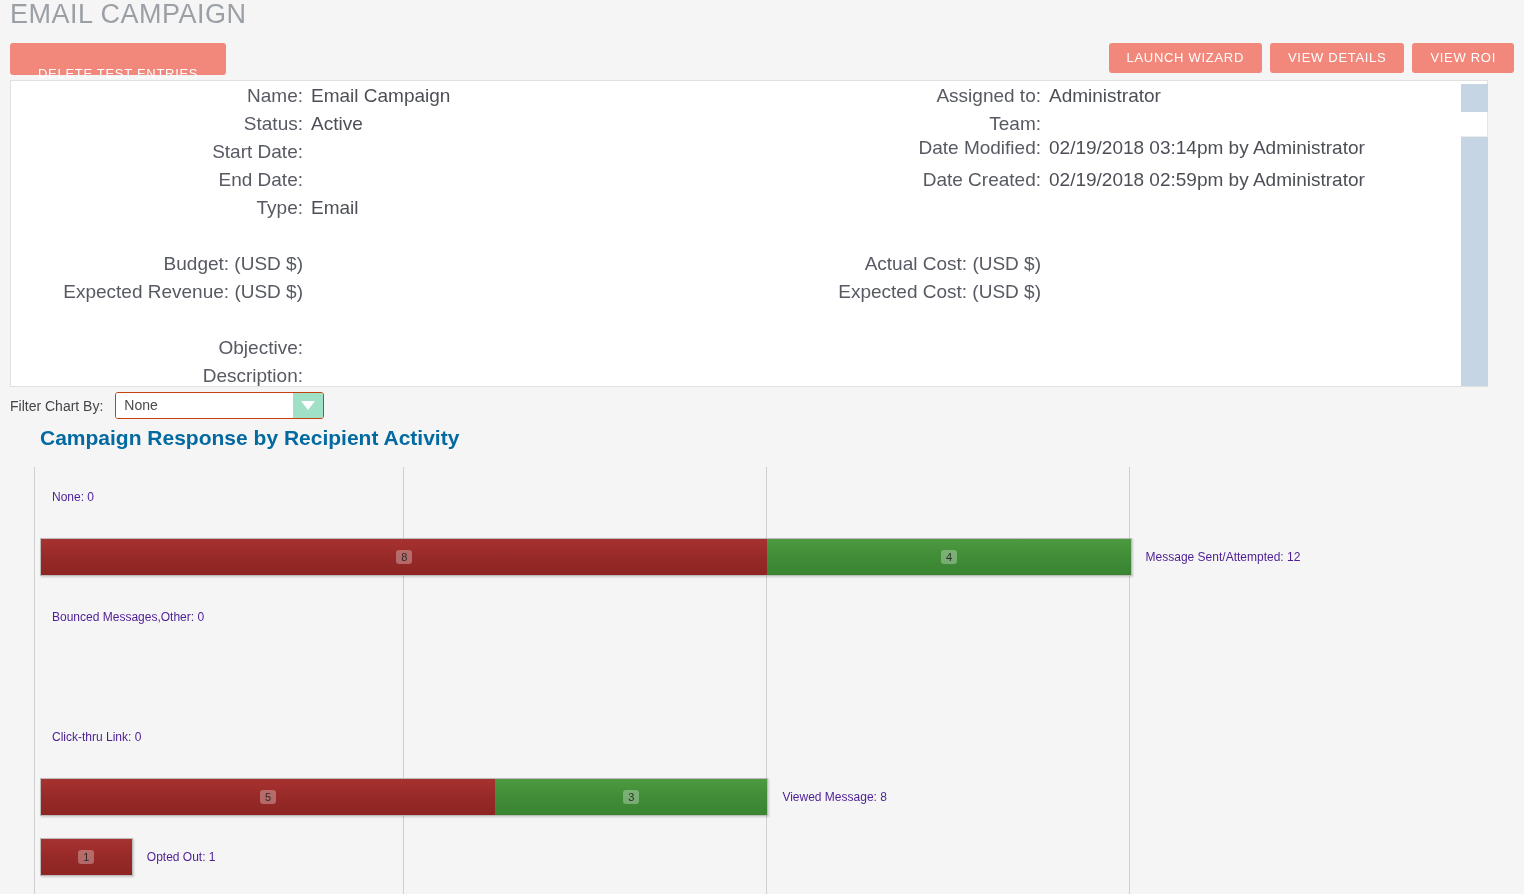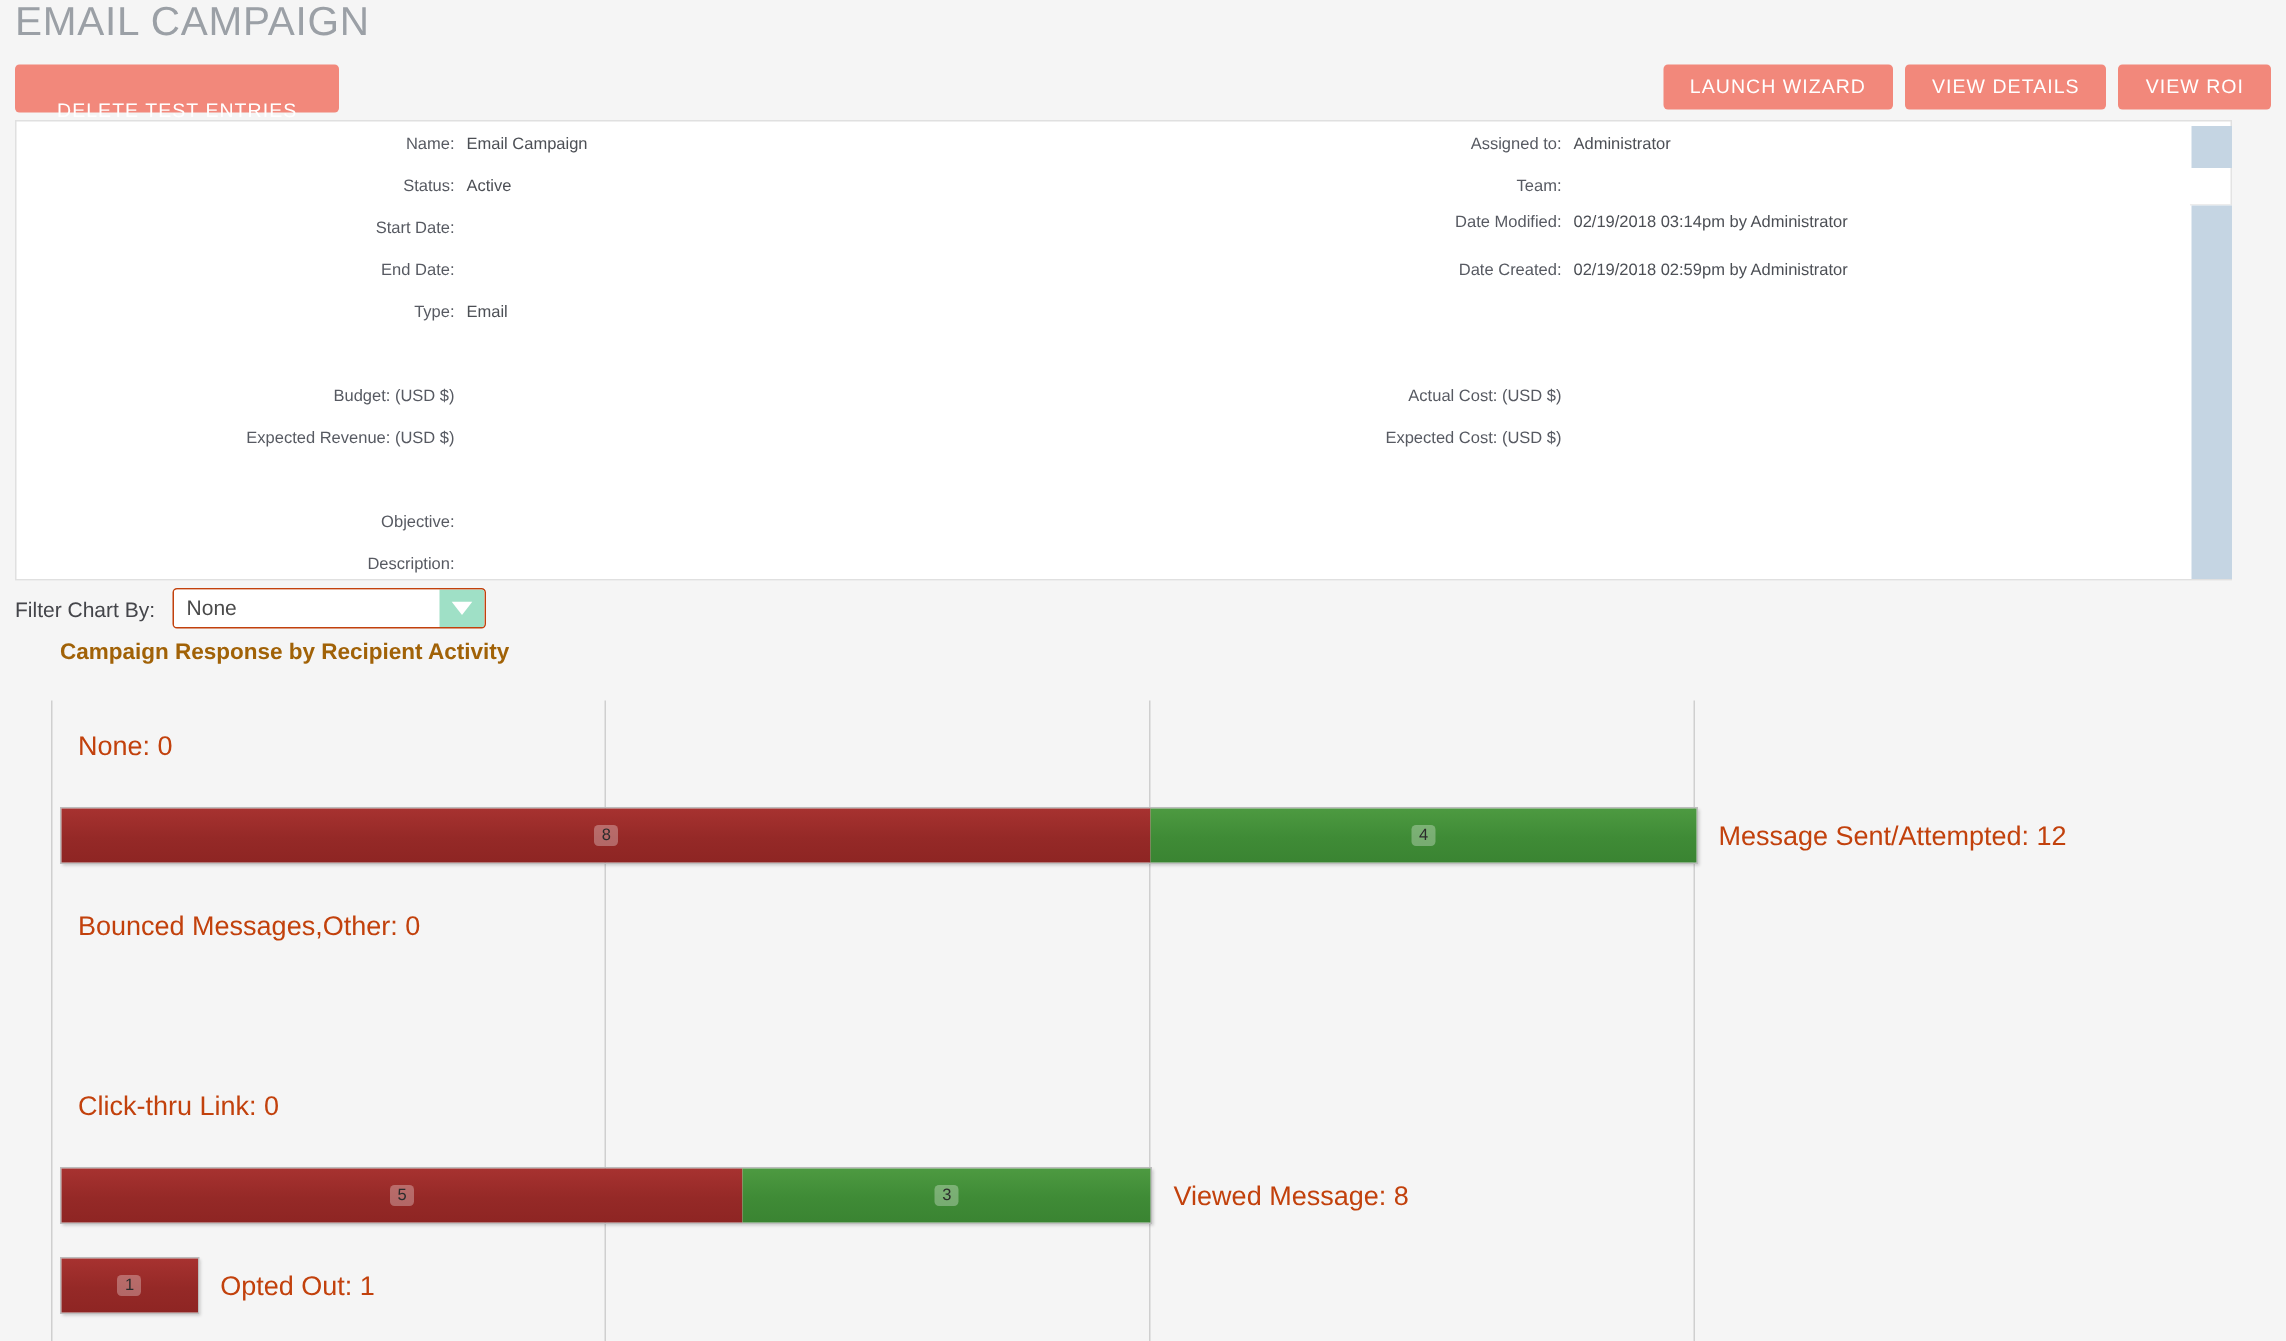--- a/index.html
+++ b/index.html
@@ -72,21 +72,21 @@
     background: #ffffff;
     border: 1px solid #e0e0e0;
   }
   .detail-grid {
     position: relative;
     width: 100%;
     height: 100%;
   }
   .field {
     position: absolute;
-    font-size: 11px;
+    font-size: 19px;
     color: #534d64;
     white-space: nowrap;
   }
   .field .lbl {
     position: absolute;
     right: 0;
     top: 0;
     text-align: right;
     color: #575a62;
   }
@@ -159,23 +159,23 @@
     display: flex;
     align-items: center;
     justify-content: center;
   }
   .select-arrow svg { display: block; }
 
   
   .chart-title {
     position: absolute;
     left: 40px; top: 426px;
-    font-size: 15px;
+    font-size: 21px;
     font-weight: bold;
-    color: #a16207;
+    color: #0369a1;
     white-space: nowrap;
   }
   .chart-area {
     position: absolute;
     left: 34px; top: 467px;
     width: 1462px;
     height: 427px;
   }
   .gridline {
     position: absolute;
@@ -217,22 +217,22 @@
   .seg-label {
     font-size: 11px;
     color: #2c2c2c;
     background: rgba(255,255,255,0.30);
     border-radius: 3px;
     padding: 1px 5px;
     line-height: 12px;
   }
   .row-label {
     position: absolute;
-    font-size: 18px;
-    color: #c2410c;
+    font-size: 12px;
+    color: #4c1d95;
     white-space: nowrap;
     line-height: 16px;
     top: 22px;
     text-align: center;
   }
 </style>
 </head>
 <body>
 
 <div id="page">

